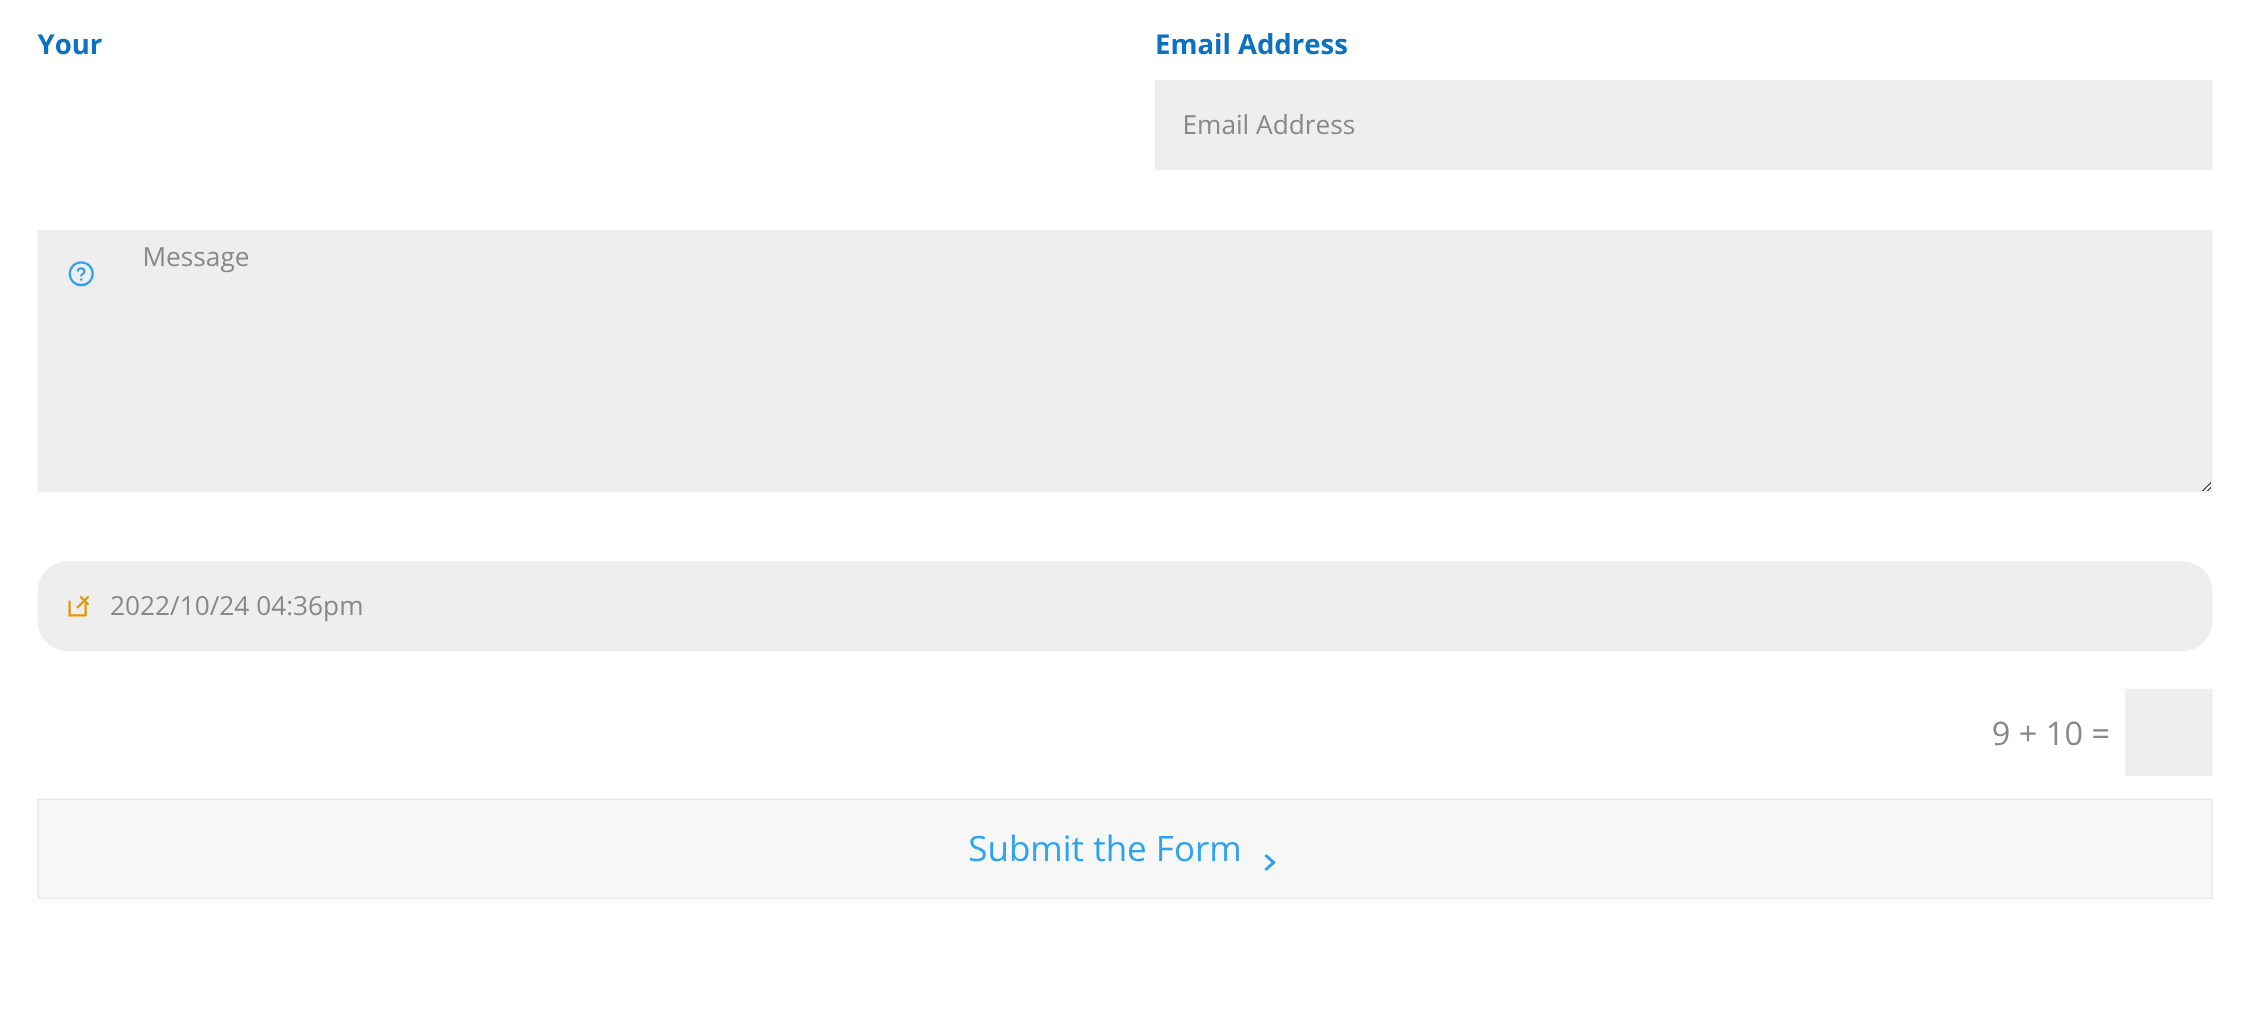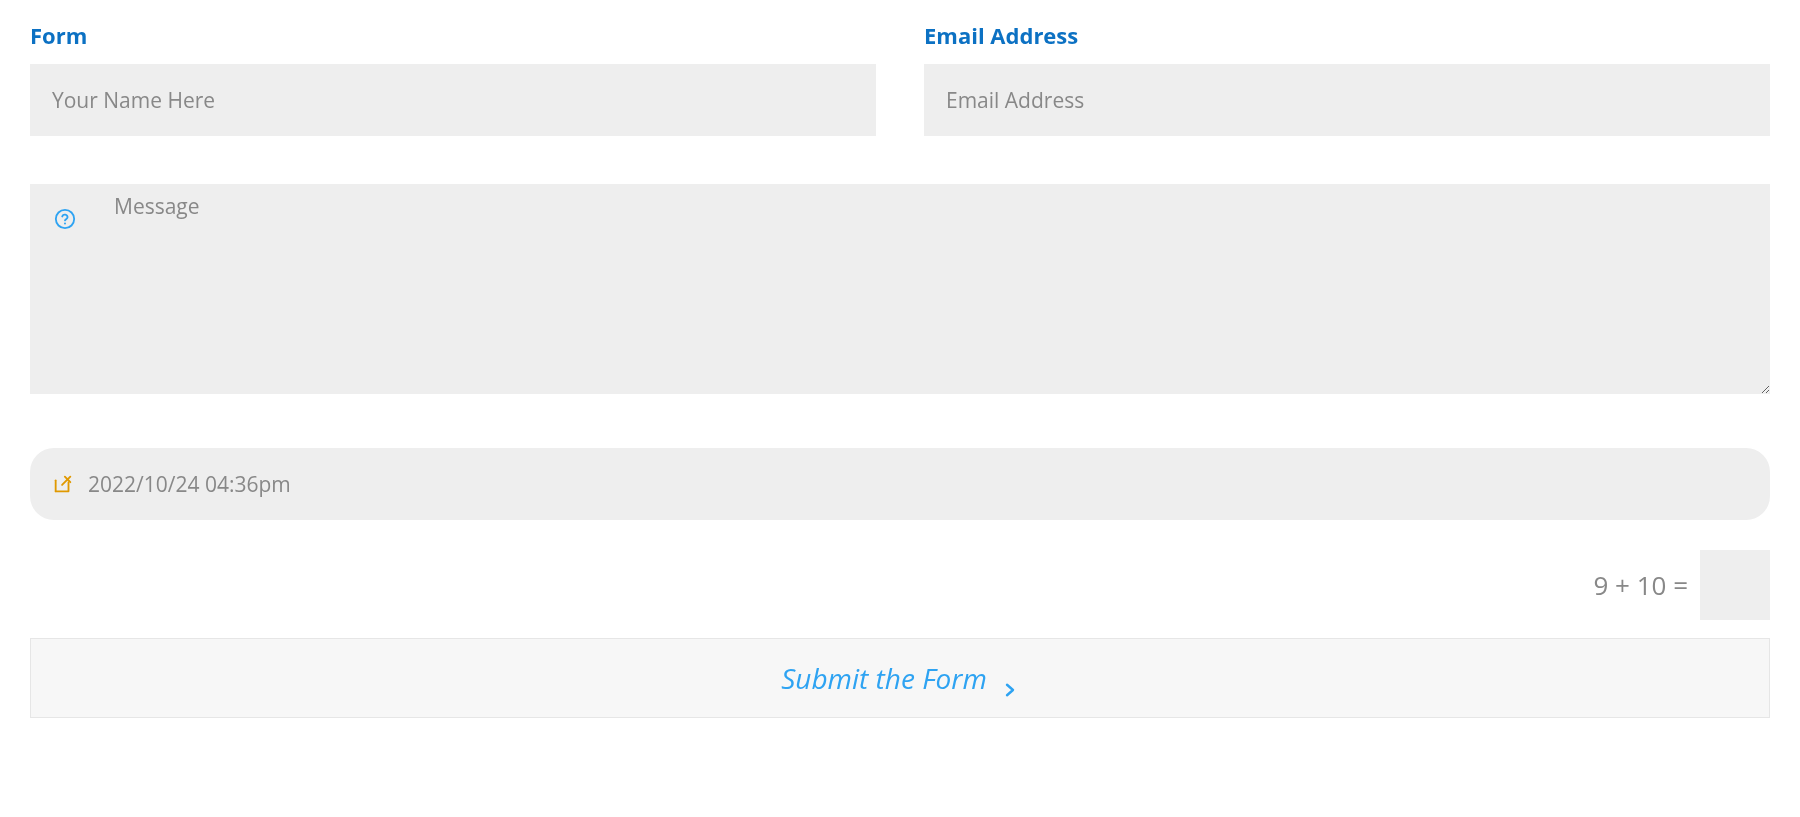--- a/index.html
+++ b/index.html
@@ -114,36 +114,34 @@
     border: 1px solid #e6e6e6;
     color: #2ea3f2;
     font-size: 28px;
     padding: 20px 0;
     cursor: pointer;
     display: flex;
     align-items: center;
     justify-content: center;
     gap: 14px;
     font-family: inherit;
-    font-style: italic;
   }
   .submit-chevron {
     width: 18px;
     height: 18px;
   }
 </style>
 </head>
 <body>
 
 <form>
 
   <div class="form-row">
     <div class="form-col">
-      <label class="field-label">Form</label>
-      <input type="text" class="text-input" placeholder="Your Name Here" style="">
+      <label class="field-label">Your</label>
     </div>
     <div class="form-col">
       <label class="field-label">Email Address</label>
       <input type="text" class="text-input" placeholder="Email Address" style="">
     </div>
   </div>
 
   <div class="full-row">
     <div class="textarea-wrap">
       <span class="ta-icon">

